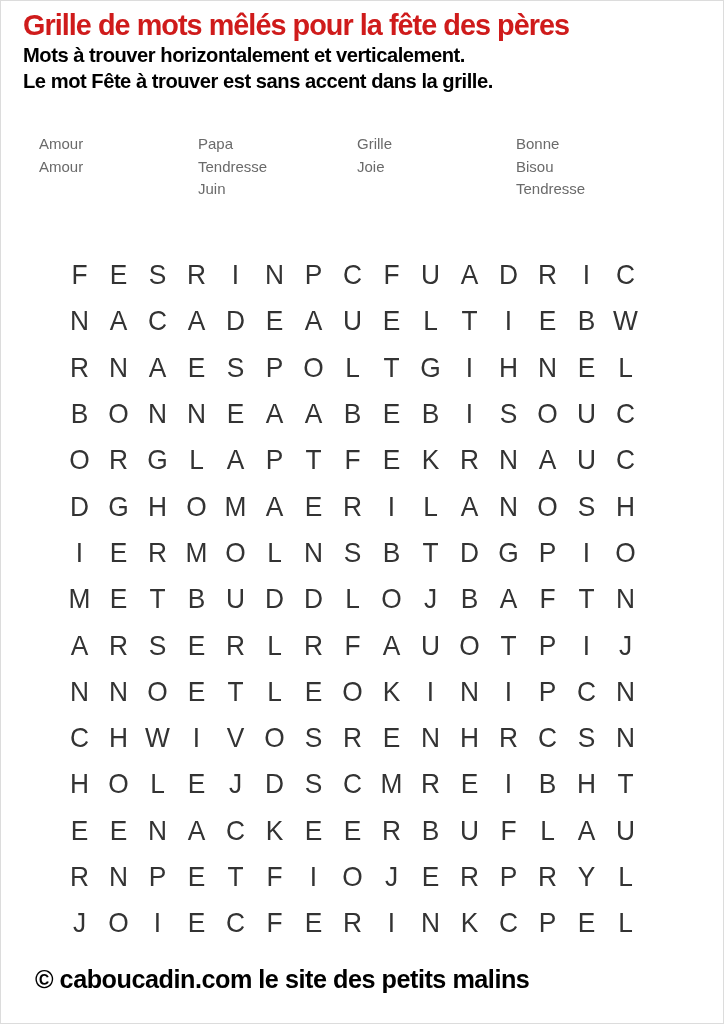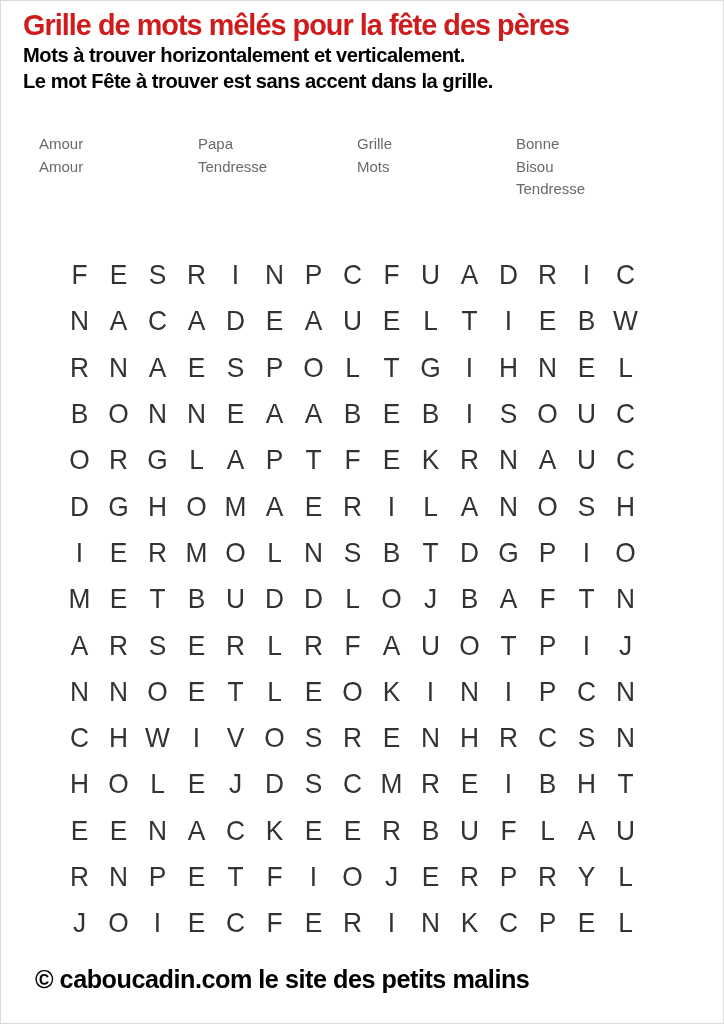--- a/index.html
+++ b/index.html
@@ -102,24 +102,25 @@
 </div>
 
 <div class="word-list">
     <div class="word-col">
       <div class="word">Amour</div>
       <div class="word">Amour</div>
     </div>
     <div class="word-col">
       <div class="word">Papa</div>
       <div class="word">Tendresse</div>
+      <div class="word">Juin</div>
     </div>
     <div class="word-col">
       <div class="word">Grille</div>
-      <div class="word">Mots</div>
+      <div class="word">Joie</div>
     </div>
     <div class="word-col">
       <div class="word">Bonne</div>
       <div class="word">Bisou</div>
       <div class="word">Tendresse</div>
     </div>
   </div>
 
 <div class="puzzle-grid">
     <span class="cell">F</span>

